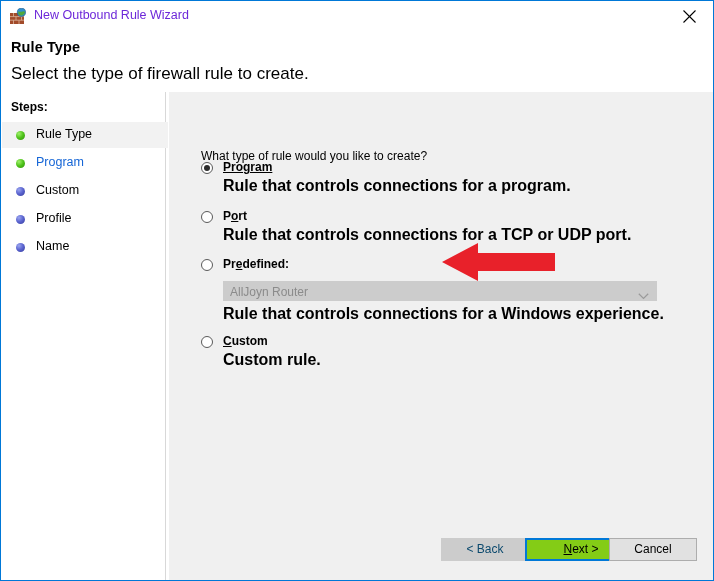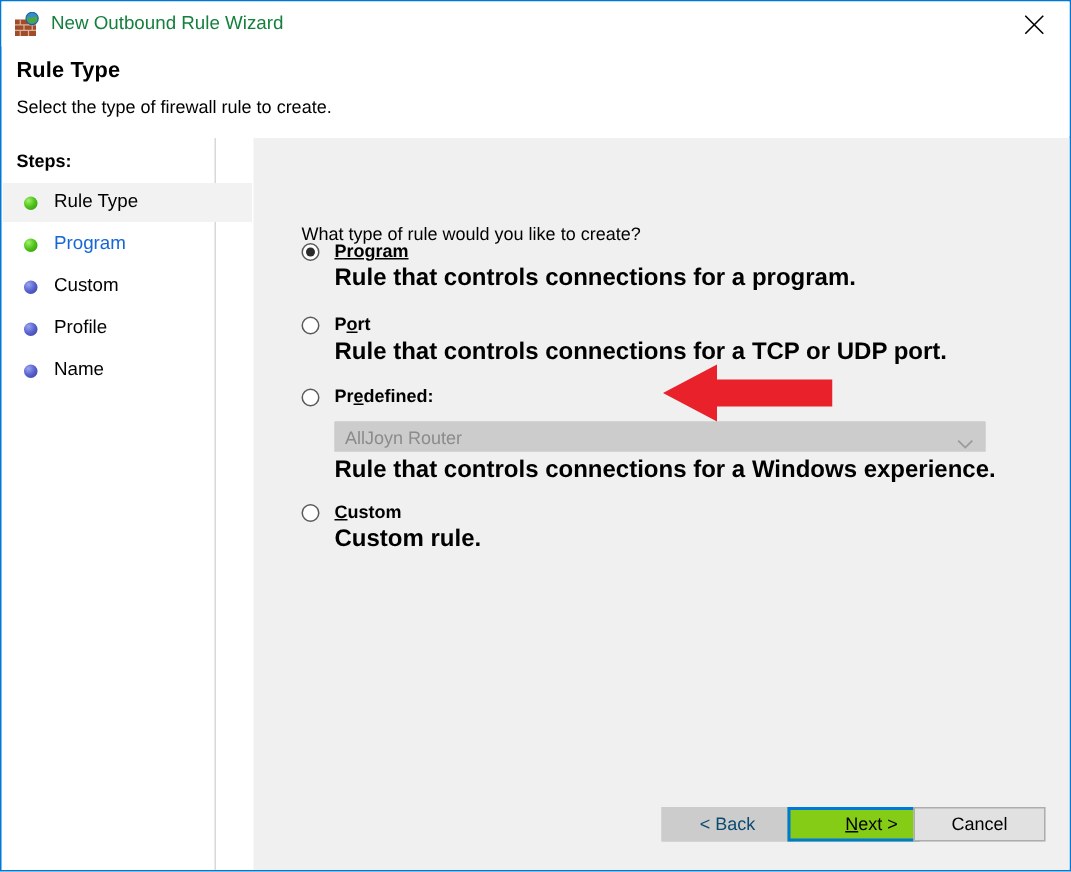--- a/index.html
+++ b/index.html
@@ -36,21 +36,21 @@
   }
   #title-icon {
     position: absolute;
     left: 9px; top: 7px;
     width: 17px; height: 17px;
   }
   #title-text {
     position: absolute;
     left: 33px; top: 7px;
     font-size: 12.5px;
-    color: #15803d;
+    color: #6d28d9;
     white-space: nowrap;
   }
   #close-button {
     position: absolute;
     right: 0px; top: 0px;
     width: 46px; height: 29px;
     cursor: default;
   }
   #close-button svg { position: absolute; left: 16px; top: 9px; }
 
@@ -65,28 +65,28 @@
   #page-title {
     position: absolute;
     left: 9px; top: 8px;
     font-size: 14.5px;
     font-weight: bold;
     letter-spacing: 0.1px;
   }
   #page-subtitle {
     position: absolute;
     left: 9px; top: 33px;
-    font-size: 12px;
+    font-size: 17px;
   }
 
   
   #sidebar {
     position: absolute;
     left: 1px; top: 91px;
-    width: 142px;
+    width: 164px;
     height: 488px;
     background: #ffffff;
     border-right: 1px solid #d8d8d8;
     box-sizing: border-box;
   }
   #steps-title {
     position: absolute;
     left: 9px; top: 8px;
     font-size: 12px;
     font-weight: bold;

